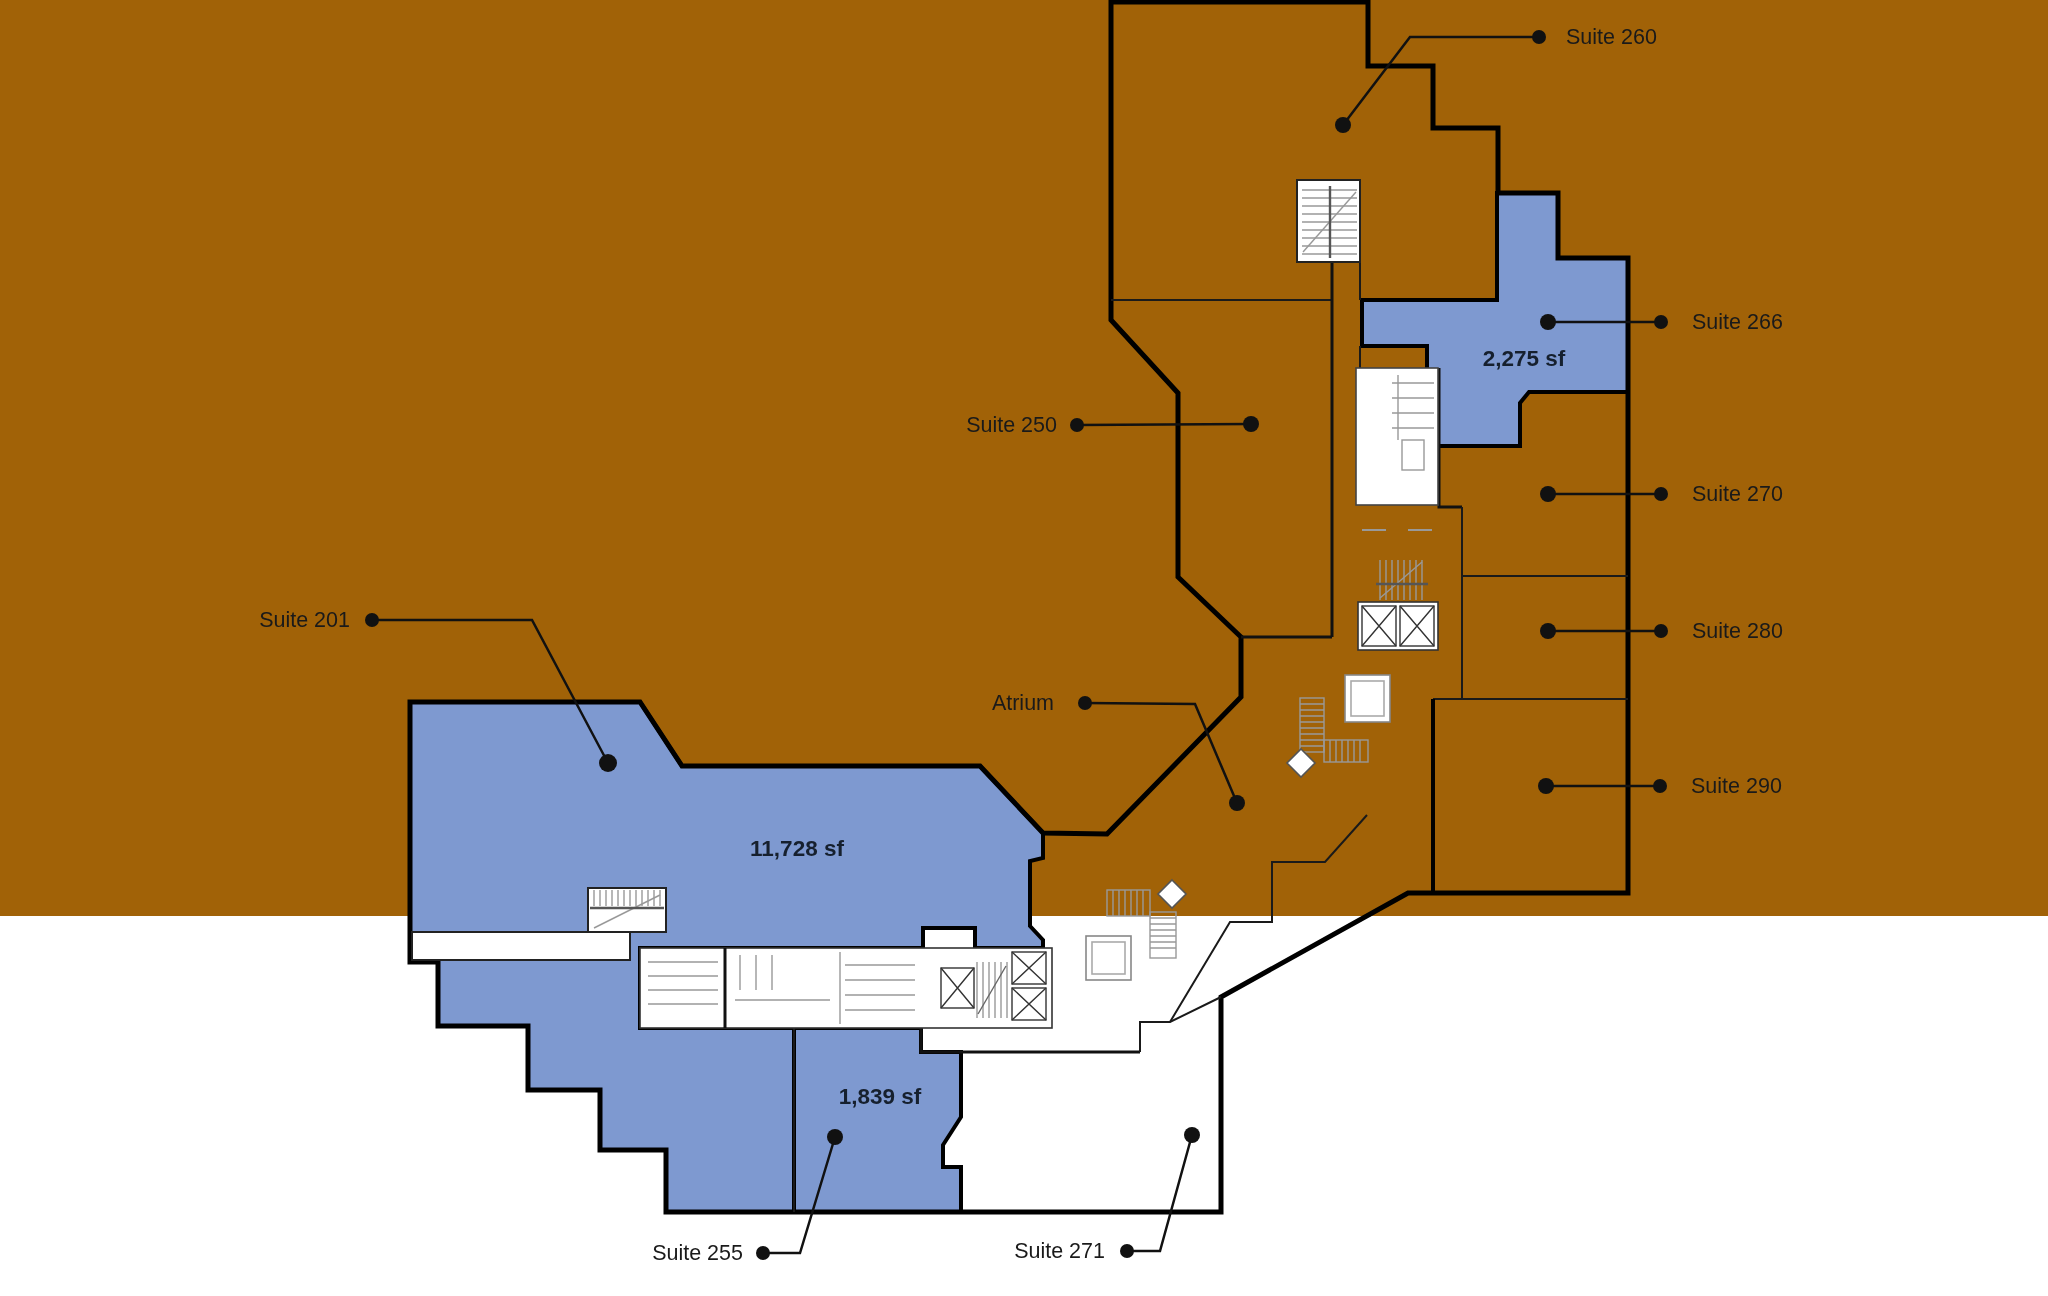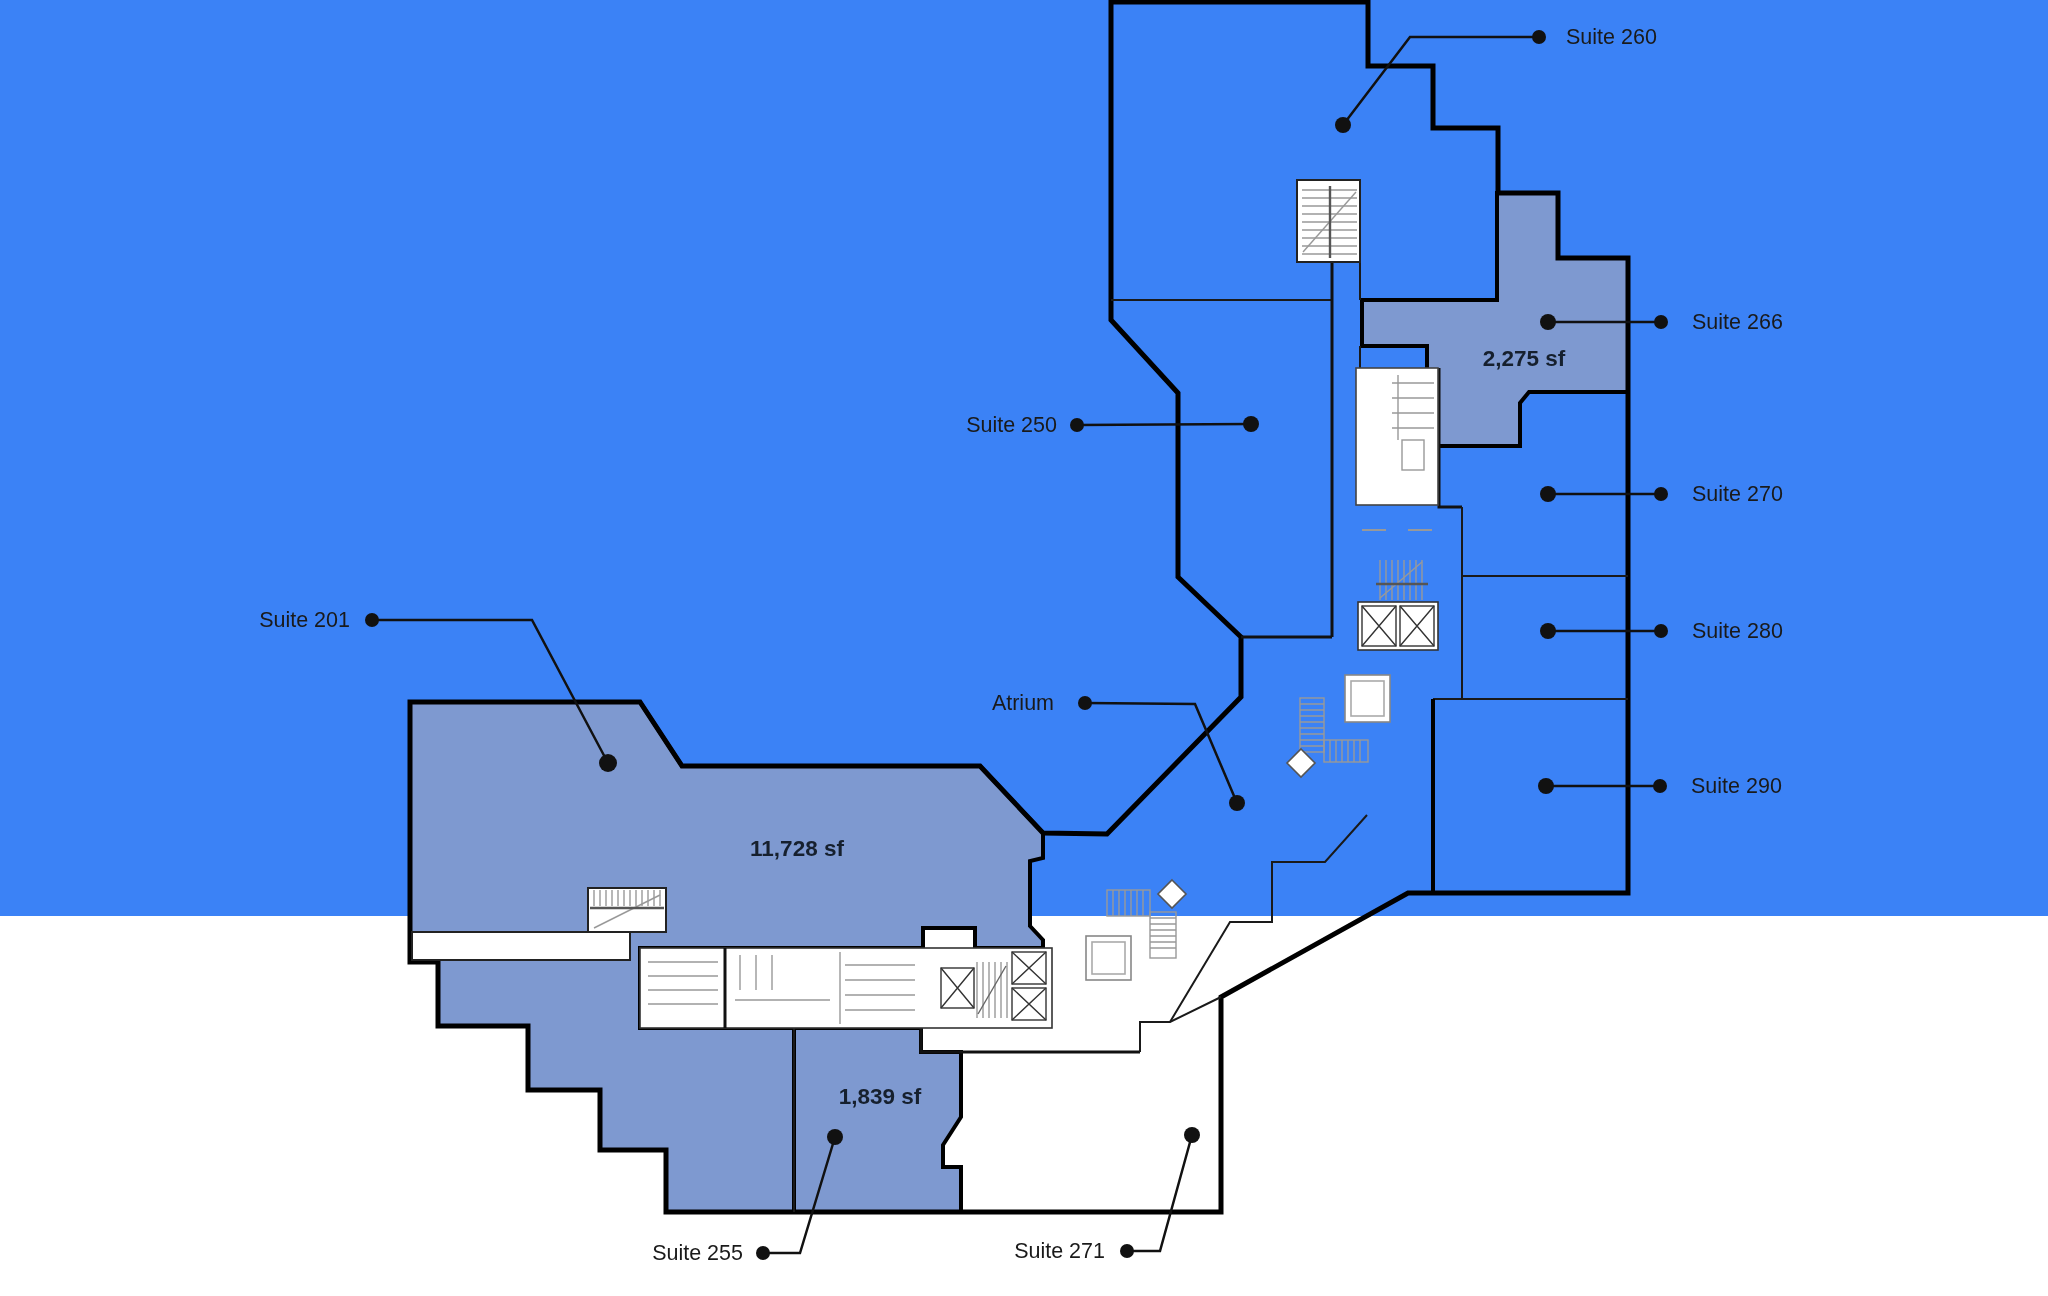--- a/index.html
+++ b/index.html
@@ -1,17 +1,17 @@
 <!DOCTYPE html>
 <html style="--highlight: #7E99D0; --leader: #111111; --fixture: #999999; --label-text: #1A1A1A; --area-text: #16202E;"><head>
 <meta charset="utf-8">
 <style>
   html,body{margin:0;padding:0;background:#ffffff;}
   body{width:2048px;height:1296px;overflow:hidden;font-family:"Liberation Sans",sans-serif;}
-  #stage{position:relative;width:2048px;height:916px;background:#3b82f6;}
+  #stage{position:relative;width:2048px;height:916px;background:#a16207;}
   svg{display:block;}
   .hl{fill:var(--highlight,#7E99D0);stroke:#000;stroke-width:4;stroke-linejoin:miter;}
   .outer{fill:none;stroke:#000;stroke-width:5;stroke-linejoin:miter;}
   .wall2{fill:none;stroke:#1a1a1a;stroke-width:2;}
   .wall3{fill:none;stroke:#111;stroke-width:3;}
   .wall4{fill:none;stroke:#000;stroke-width:4;}
   .roombox{fill:#fff;stroke:#222;stroke-width:2;}
   .fix{fill:none;stroke:var(--fixture,#999);stroke-width:1.4;}
   .fixd{fill:none;stroke:#555;stroke-width:2.4;}
   .gray15{fill:#fff;stroke:#888;stroke-width:1.6;}

